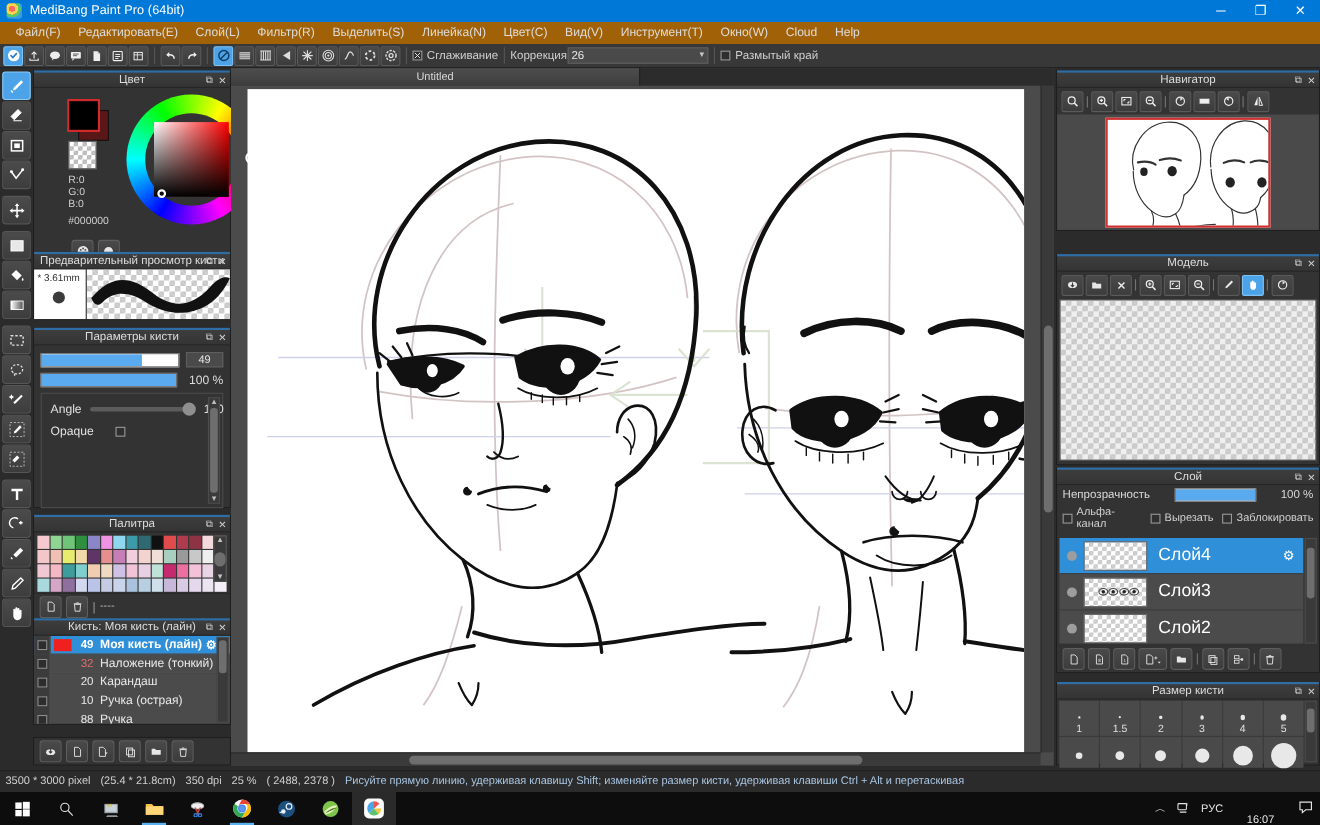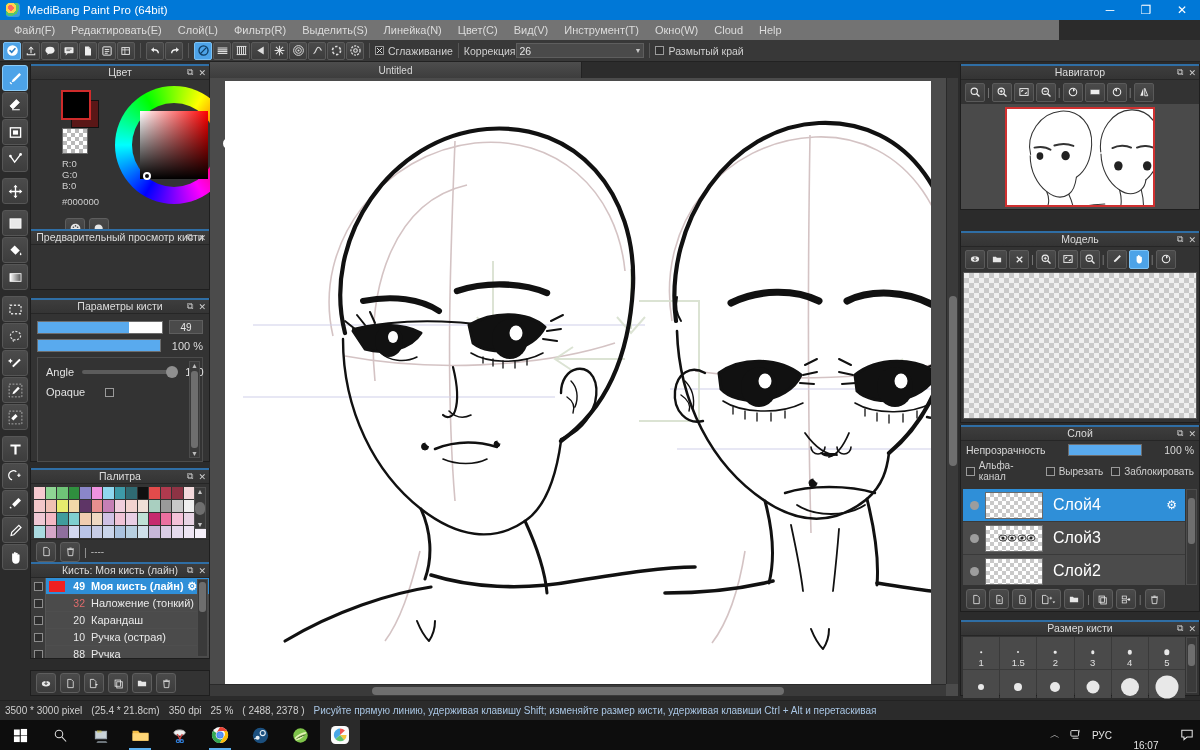--- a/index.html
+++ b/index.html
@@ -13,21 +13,21 @@
 
   
   .titlebar{position:absolute;left:0;top:0;width:1200px;height:20px;background:#0078d7;display:flex;align-items:center;}
   .titlebar .logo{width:14px;height:14px;margin:0 7px 0 6px;border-radius:3px;
     background:radial-gradient(circle at 35% 35%,#ff6a5e 0 22%,#ffd34e 22% 42%,#56c66a 42% 62%,#3a9ce0 62% 100%);}
   .titlebar .ttl{color:#fff;font-size:11.5px;letter-spacing:.1px;}
   .wbtns{margin-left:auto;display:flex;height:20px;}
   .wbtn{width:36px;height:20px;display:flex;align-items:center;justify-content:center;color:#fff;font-size:12px;line-height:1;}
 
   
-  .menubar{position:absolute;left:0;top:20px;width:1059px;height:20px;background:#737373;display:flex;align-items:flex-end;padding-left:6px;}
+  .menubar{position:absolute;left:0;top:20px;width:1200px;height:20px;background:#a16207;display:flex;align-items:flex-end;padding-left:6px;}
   .menubar .mi{padding:0 8px;height:20px;line-height:20px;font-size:11px;color:#dcdcdc;white-space:nowrap;}
 
   
   .toolbar{position:absolute;left:0;top:40px;width:1200px;height:22px;background:#383838;display:flex;align-items:center;padding-left:3px;gap:1px;border-bottom:1px solid #222;}
   .tb{width:18px;height:18px;border:1px solid #5a5a5a;border-radius:2px;background:linear-gradient(#4a4a4a,#3c3c3c);
       display:flex;align-items:center;justify-content:center;color:#e2e2e2;font-size:10px;}
   .tb.on{background:#4da3e8;border-color:#7cc2f5;}
   .tb svg{display:block;}
   .tbsep{width:1px;height:15px;background:#565656;margin:0 4px;}
   .tb-chk{display:flex;align-items:center;gap:4px;font-size:10.5px;color:#cfcfcf;white-space:nowrap;}
@@ -497,20 +497,31 @@
     </div>
   </div>
 
   <div class="panel prevPanel">
     <div class="phead">
       <span class="t">Предварительный просмотр кисти</span>
       <span class="hicons">
         <span>⧉</span>
         <span>✕</span>
       </span>
+    </div>
+    <div class="prev-body">
+      <div class="prev-left">
+        <span class="mm">* 3.61mm</span>
+        <span class="dot"></span>
+      </div>
+      <div class="prev-right">
+        <svg width="133" height="45" viewBox="0 0 133 45" style="position:absolute;left:0;top:0;">
+          <path d="M4 26 C22 4, 40 6, 58 20 C74 33, 92 38, 112 16 C120 7, 126 6, 130 8 C126 16, 120 26, 110 32 C90 44, 70 40, 54 30 C40 21, 26 18, 14 30 C10 34, 6 32, 4 26 Z" fill="#111"></path>
+        </svg>
+      </div>
     </div>
   </div>
 
   <div class="panel bpPanel">
     <div class="phead">
       <span class="t">Параметры кисти</span>
       <span class="hicons">
         <span>⧉</span>
         <span>✕</span>
       </span>

